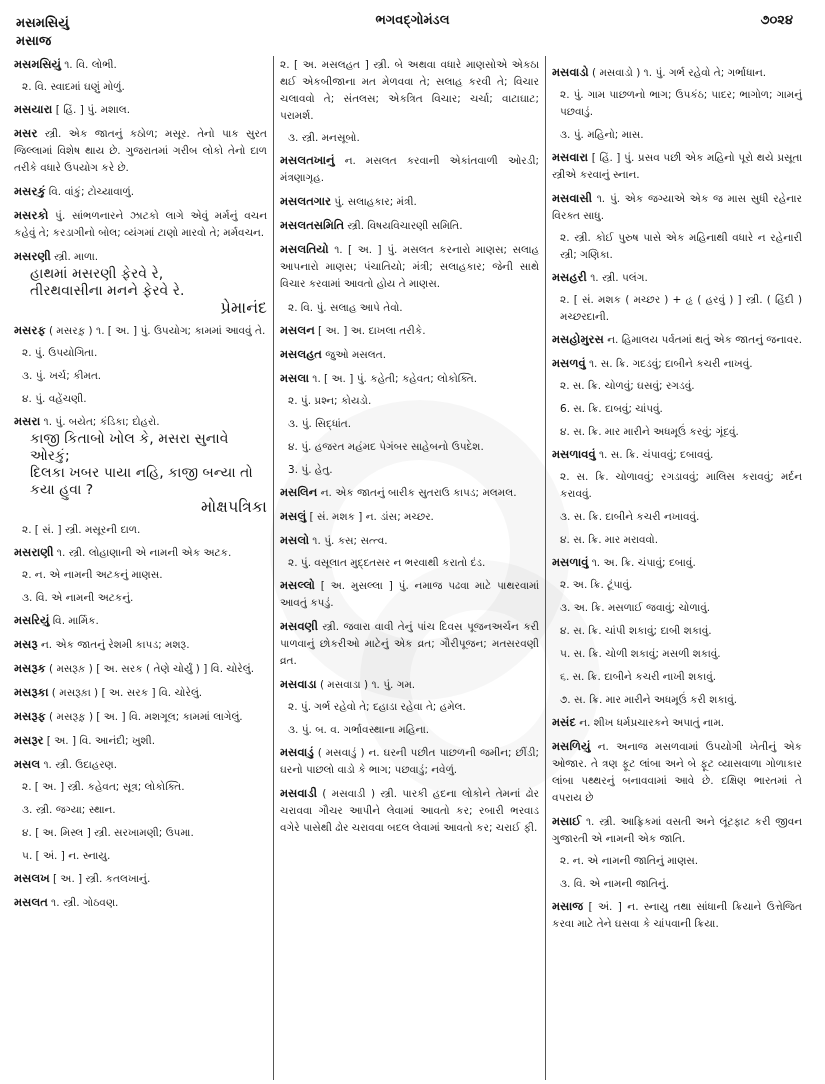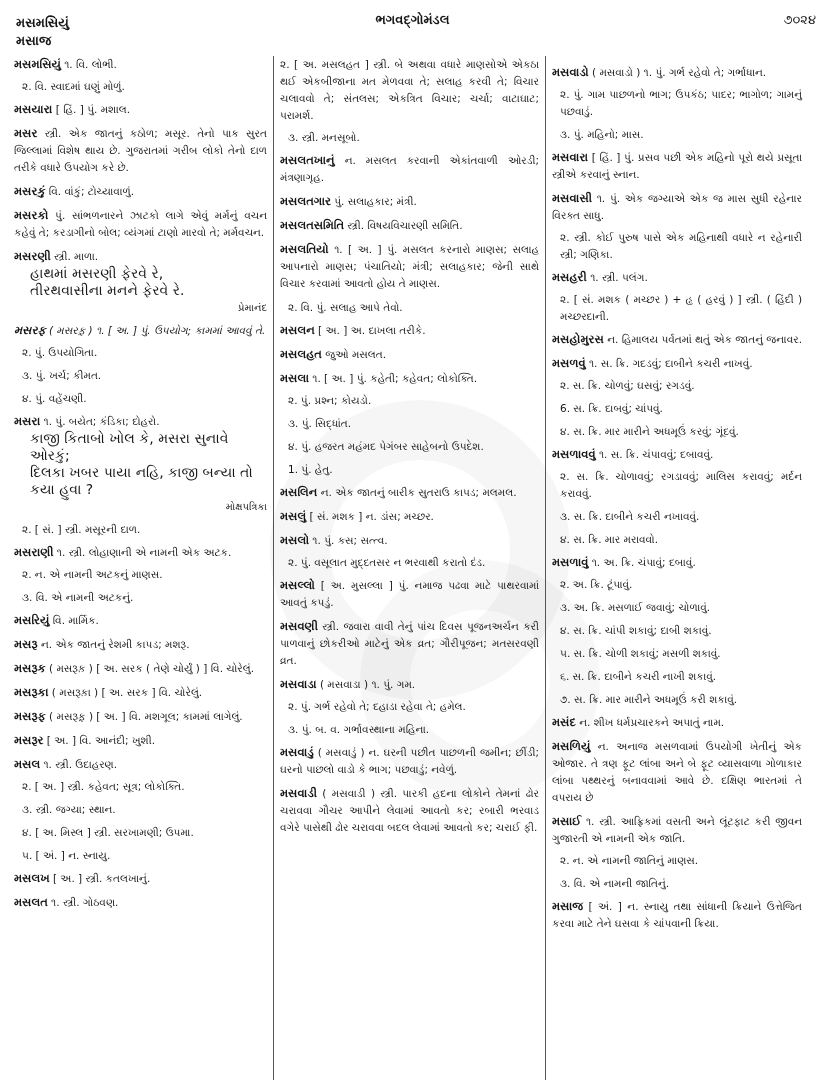--- a/index.html
+++ b/index.html
@@ -5,31 +5,31 @@
   html, body { margin:0; padding:0; background:#ffffff; }
   body { width:825px; height:1084px; overflow:hidden; position:relative;
          font-family:"DejaVu Sans", sans-serif; color:#161616; }
   .watermark { position:absolute; left:270px; top:400px; width:300px; height:300px;
                border-radius:50%; border:60px solid rgba(0,0,0,0.035); box-sizing:border-box; }
   .watermark2 { position:absolute; left:360px; top:560px; width:240px; height:240px;
                border-radius:50%; border:50px solid rgba(0,0,0,0.03); box-sizing:border-box; }
   .header { position:absolute; top:0; left:0; width:825px; height:58px; }
   .hdr-left { position:absolute; left:16px; top:14px; font-weight:bold; font-size:13px; line-height:18px; }
   .hdr-center { position:absolute; left:0; width:825px; top:12px; text-align:center; font-weight:bold; font-size:13px; }
-  .hdr-right { position:absolute; right:9px; top:12px; font-weight:normal; font-size:13px; }
+  .hdr-right { position:absolute; right:32px; top:12px; font-weight:bold; font-size:13px; }
   .columns { position:absolute; top:56px; left:8px; width:800px; height:1024px; display:flex; }
   .col { box-sizing:border-box; padding:0 6px; font-size:10.5px; line-height:17px; overflow:hidden; }
   .col1 { width:266px; border-right:1px solid #555; }
   .col2 { width:272px; border-right:1px solid #555; }
   .col3 { width:262px; }
   .entry { margin:0 0 7px 0; text-align:justify; }
   .hw { font-weight:bold; font-size:11.5px; }
   .sense { margin:0 0 6px 8px; text-align:justify; }
   .quote { margin:0 0 0 16px; font-size:14px; }
-  .quote-src { text-align:right; font-size:10px; margin:0 0 6px 0; }
+  .quote-src { text-align:right; font-size:16px; margin:0 0 6px 0; }
 </style>
 </head>
 <body>
 
 <div class="watermark"></div>
 <div class="watermark2"></div>
 
 <div class="header">
   <div class="hdr-left">
     <div>મસમસિયું</div>
@@ -44,21 +44,21 @@
       <div class="entry" style="margin-bottom: 5px;"><span class="hw">મસમસિયું</span><span> ૧. વિ. લોભી.</span></div>
       <div class="sense">૨. વિ. સ્વાદમાં ઘણું મોળું.</div>
       <div class="entry"><span class="hw">મસયારા</span><span> [ હિં. ] પું. મશાલ.</span></div>
       <div class="entry"><span class="hw">મસર</span><span> સ્ત્રી. એક જાતનું કઠોળ; મસૂર. તેનો પાક સુરત જિલ્લામાં વિશેષ થાય છે. ગુજરાતમાં ગરીબ લોકો તેનો દાળ તરીકે વધારે ઉપયોગ કરે છે.</span></div>
       <div class="entry"><span class="hw">મસરકું</span><span> વિ. વાંકું; ટોચ્યાવાળું.</span></div>
       <div class="entry"><span class="hw">મસરકો</span><span> પું. સાંભળનારને ઝાટકો લાગે એવું મર્મનું વચન કહેવું તે; કરડાગીનો બોલ; વ્યંગમાં ટાણો મારવો તે; મર્મવચન.</span></div>
       <div class="entry" style="margin-bottom: 0px;"><span class="hw">મસરણી</span><span> સ્ત્રી. માળા.</span></div>
       <div class="quote">હાથમાં મસરણી ફેરવે રે,</div>
       <div class="quote">તીરથવાસીના મનને ફેરવે રે.</div>
       <div class="quote-src">પ્રેમાનંદ</div>
-      <div class="entry" style="margin-bottom: 5px; font-style: italic;"><span class="hw">મસરફ</span><span> ( મસરફ઼ ) ૧. [ અ. ] પું. ઉપયોગ; કામમાં આવવું તે.</span></div>
+      <div class="entry" style="margin-bottom: 5px;"><span class="hw">મસરફ</span><span> ( મસરફ઼ ) ૧. [ અ. ] પું. ઉપયોગ; કામમાં આવવું તે.</span></div>
       <div class="sense">૨. પું. ઉપયોગિતા.</div>
       <div class="sense">૩. પું. ખર્ચ; કીમત.</div>
       <div class="sense">૪. પું. વહેંચણી.</div>
       <div class="entry" style="margin-bottom: 0px;"><span class="hw">મસરા</span><span> ૧. પું. બયેત; કંડિકા; દોહરો.</span></div>
       <div class="quote">કાજી કિતાબો ખોલ કે, મસરા સુનાવે ઓરકું;</div>
       <div class="quote">દિલકા ખબર પાયા નહિ, કાજી બન્યા તો કયા હુવા ?</div>
       <div class="quote-src">મોક્ષપત્રિકા</div>
       <div class="sense">૨. [ સં. ] સ્ત્રી. મસૂરની દાળ.</div>
       <div class="entry" style="margin-bottom: 5px;"><span class="hw">મસરાણી</span><span> ૧. સ્ત્રી. લોહાણાની એ નામની એક અટક.</span></div>
       <div class="sense">૨. ન. એ નામની અટકનું માણસ.</div>
@@ -84,21 +84,21 @@
       <div class="entry"><span class="hw">મસલતગાર</span><span> પું. સલાહકાર; મંત્રી.</span></div>
       <div class="entry"><span class="hw">મસલતસમિતિ</span><span> સ્ત્રી. વિષયવિચારણી સમિતિ.</span></div>
       <div class="entry" style=""><span class="hw">મસલતિયો</span><span> ૧. [ અ. ] પું. મસલત કરનારો માણસ; સલાહ આપનારો માણસ; પંચાતિયો; મંત્રી; સલાહકાર; જેની સાથે વિચાર કરવામાં આવતો હોય તે માણસ.</span></div>
       <div class="sense">૨. વિ. પું. સલાહ આપે તેવો.</div>
       <div class="entry"><span class="hw">મસલન</span><span> [ અ. ] અ. દાખલા તરીકે.</span></div>
       <div class="entry"><span class="hw">મસલહત</span><span> જુઓ મસલત.</span></div>
       <div class="entry" style="margin-bottom: 5px;"><span class="hw">મસલા</span><span> ૧. [ અ. ] પું. કહેતી; કહેવત; લોકોક્તિ.</span></div>
       <div class="sense">૨. પું. પ્રશ્ન; કોયડો.</div>
       <div class="sense">૩. પું. સિદ્ધાંત.</div>
       <div class="sense">૪. પું. હજરત મહંમદ પેગંબર સાહેબનો ઉપદેશ.</div>
-      <div class="sense">1. પું. હેતુ.</div>
+      <div class="sense">3. પું. હેતુ.</div>
       <div class="entry"><span class="hw">મસલિન</span><span> ન. એક જાતનું બારીક સુતરાઉ કાપડ; મલમલ.</span></div>
       <div class="entry"><span class="hw">મસલું</span><span> [ સં. મશક ] ન. ડાંસ; મચ્છર.</span></div>
       <div class="entry" style="margin-bottom: 5px;"><span class="hw">મસલો</span><span> ૧. પું. કસ; સત્ત્વ.</span></div>
       <div class="sense">૨. પું. વસૂલાત મુદ્દતસર ન ભરવાથી કરાતો દંડ.</div>
       <div class="entry"><span class="hw">મસલ્લો</span><span> [ અ. મુસલ્લા ] પું. નમાજ પઢવા માટે પાથરવામાં આવતું કપડું.</span></div>
       <div class="entry"><span class="hw">મસવણી</span><span> સ્ત્રી. જવારા વાવી તેનું પાંચ દિવસ પૂજનઅર્ચન કરી પાળવાનું છોકરીઓ માટેનું એક વ્રત; ગૌરીપૂજન; મતસરવણી વ્રત.</span></div>
       <div class="entry" style="margin-bottom: 5px;"><span class="hw">મસવાડા</span><span> ( મસવાડા ) ૧. પું. ગમ.</span></div>
       <div class="sense">૨. પું. ગર્ભ રહેવો તે; દહાડા રહેવા તે; હમેલ.</div>
       <div class="sense">૩. પું. બ. વ. ગર્ભાવસ્થાના મહિના.</div>
       <div class="entry"><span class="hw">મસવાડું</span><span> ( મસવાડું ) ન. ઘરની પછીત પાછળની જમીન; છીંડી; ઘરનો પાછલો વાડો કે ભાગ; પછવાડું; નવેળું.</span></div>

